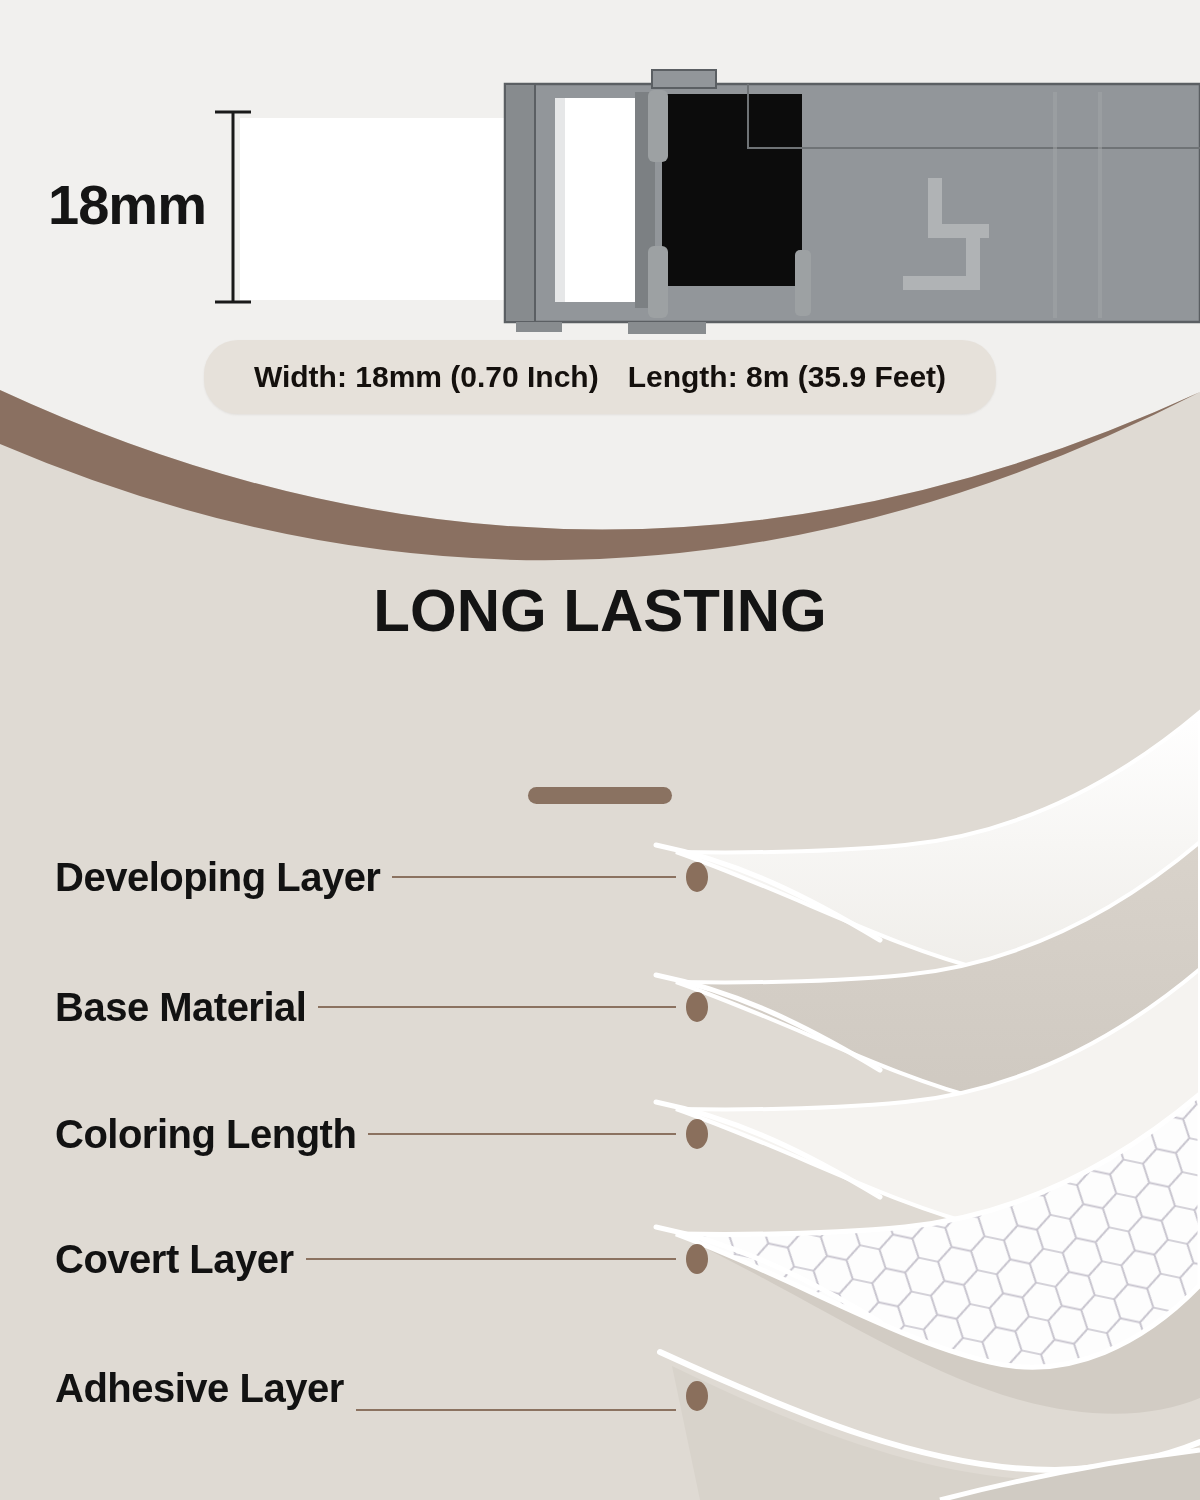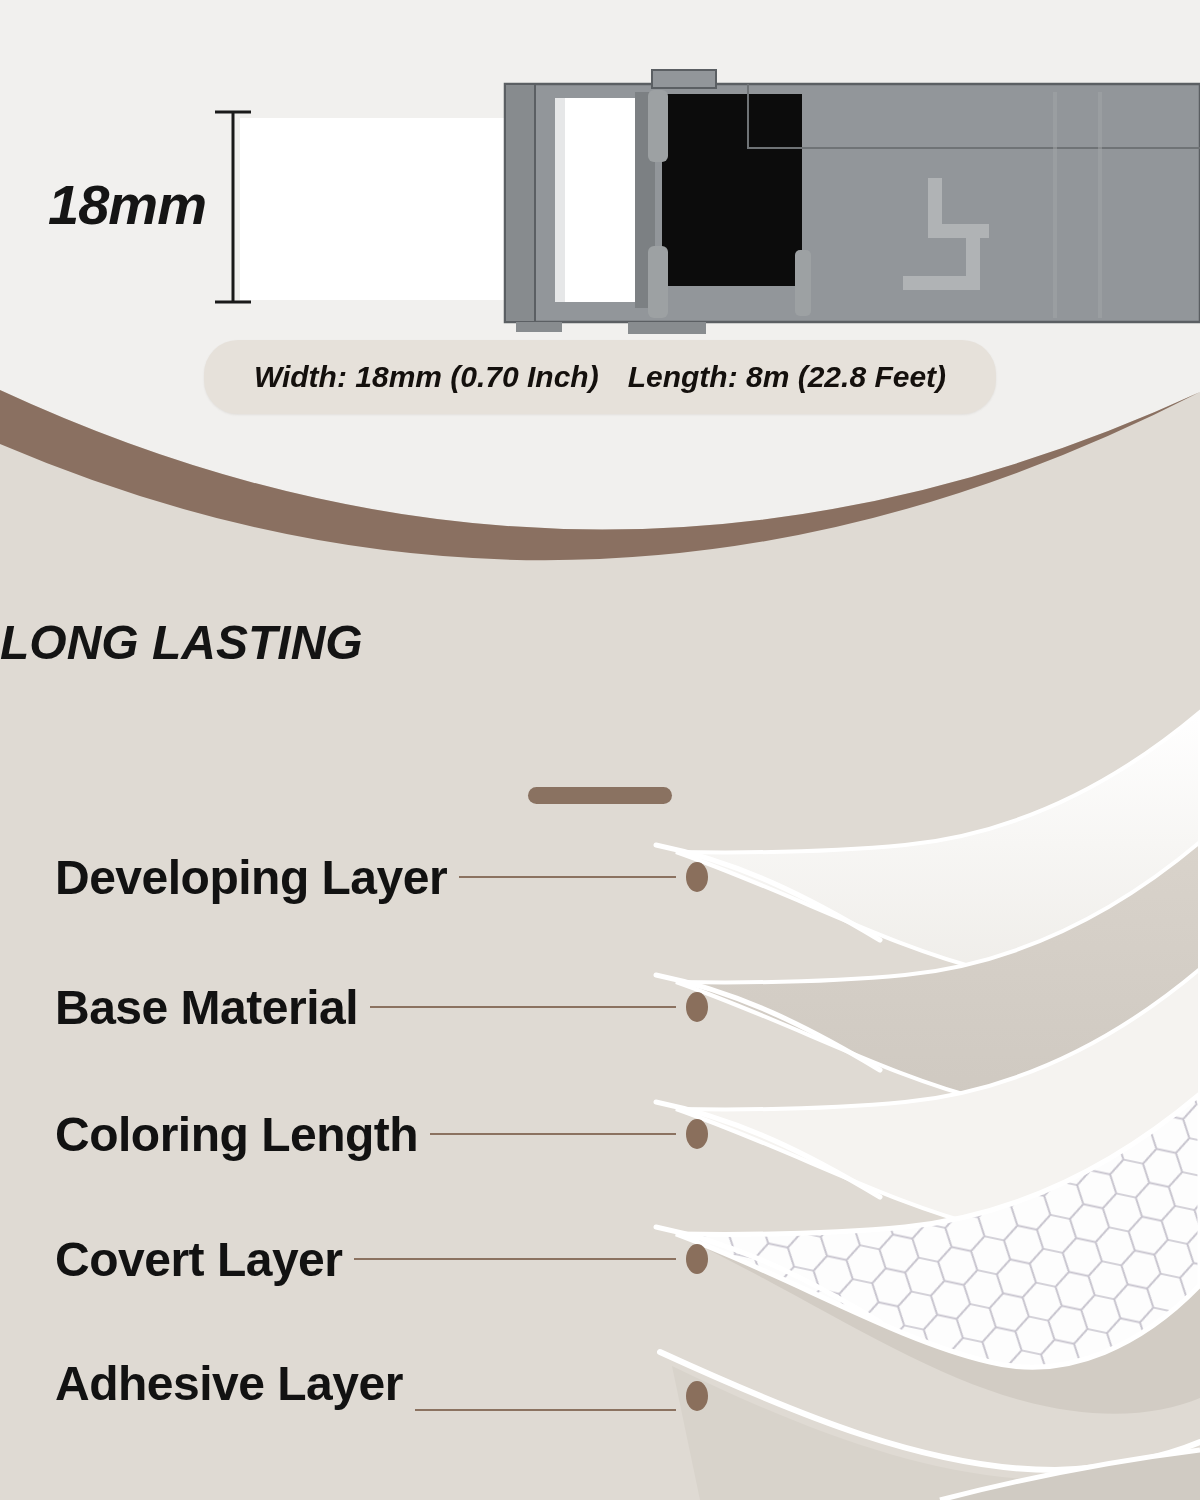--- a/index.html
+++ b/index.html
@@ -3,49 +3,49 @@
 <meta charset="utf-8">
 <style>
   html,body{margin:0;padding:0;background:#dfdad3;}
   .stage{
     position:relative;width:1200px;height:1500px;overflow:hidden;
     background:#dfdad3;
     font-family:"Liberation Sans", sans-serif;
   }
   .stage svg.bg{position:absolute;left:0;top:0;width:1200px;height:1500px;display:block;}
 
-  .abs{position:absolute;font-style:italic;}
+  .abs{position:absolute;}
 
   .mm-label{
     left:38px;top:172px;width:178px;text-align:center;
     font-size:56px;font-weight:bold;color:#151515;letter-spacing:-1px;
   }
 
   .spec-pill{
     left:204px;top:340px;width:792px;height:74px;border-radius:34px;
     background:#e6e1da;display:flex;align-items:center;justify-content:center;gap:29px;
     box-shadow:0 1px 2px rgba(120,110,100,0.12);
   }
   .spec-pill span{font-size:30px;font-weight:bold;color:#14100d;white-space:nowrap;}
 
   .title-block{
-    left:0;top:596px;width:1200px;text-align:left;color:#141414;
-    font-weight:bold;font-size:48px;line-height:94px;letter-spacing:0px;
+    left:0;top:564px;width:1200px;text-align:center;color:#141414;
+    font-weight:bold;font-size:60px;line-height:94px;letter-spacing:0px;
   }
   .title-underline{
     left:528px;top:787px;width:144px;height:17px;border-radius:9px;background:#8a7261;
   }
 
   .layer-rows{position:absolute;left:0;top:0;width:1200px;height:1500px;pointer-events:none;}
   .layer-row{
     position:absolute;left:55px;width:653px;height:48px;
     display:flex;align-items:center;
   }
   .layer-label{
-    font-size:48px;font-weight:bold;color:#121212;white-space:nowrap;letter-spacing:-0.5px;
+    font-size:40px;font-weight:bold;color:#121212;white-space:nowrap;letter-spacing:-0.5px;
   }
   .layer-line{flex:1;height:2px;background:#8b7260;margin:0 10px 0 12px;}
   .layer-dot{
     width:22px;height:30px;border-radius:50%;background:#8a6f5c;flex:0 0 auto;
   }
 </style>
 </head>
 <body>
 
 <div class="stage">
@@ -122,21 +122,21 @@
       <path d="M660,1352 C800,1416 930,1470 1055,1470 C1112,1468 1162,1458 1200,1442" fill="none" stroke="#ffffff" stroke-width="6" stroke-linecap="round"></path>
       <path d="M940,1500 C1040,1474 1120,1460 1200,1450 L1200,1500 Z" fill="#d0cbc3"></path>
       <path d="M940,1500 C1040,1474 1120,1460 1200,1450" fill="none" stroke="#ffffff" stroke-width="5"></path>
     </g>
   </svg>
 
   <div class="abs mm-label">18mm</div>
 
   <div class="abs spec-pill">
     <span>Width: 18mm (0.70 Inch)</span>
-    <span>Length: 8m (22.8 Feet)</span>
+    <span>Length: 8m (35.9 Feet)</span>
   </div>
 
   <div class="abs title-block">
     <div>LONG LASTING</div>
   </div>
   <div class="abs title-underline"></div>
 
   <div class="layer-rows">
     <div class="layer-row" style="top: 853px;">
       <span class="layer-label">Developing Layer</span>

